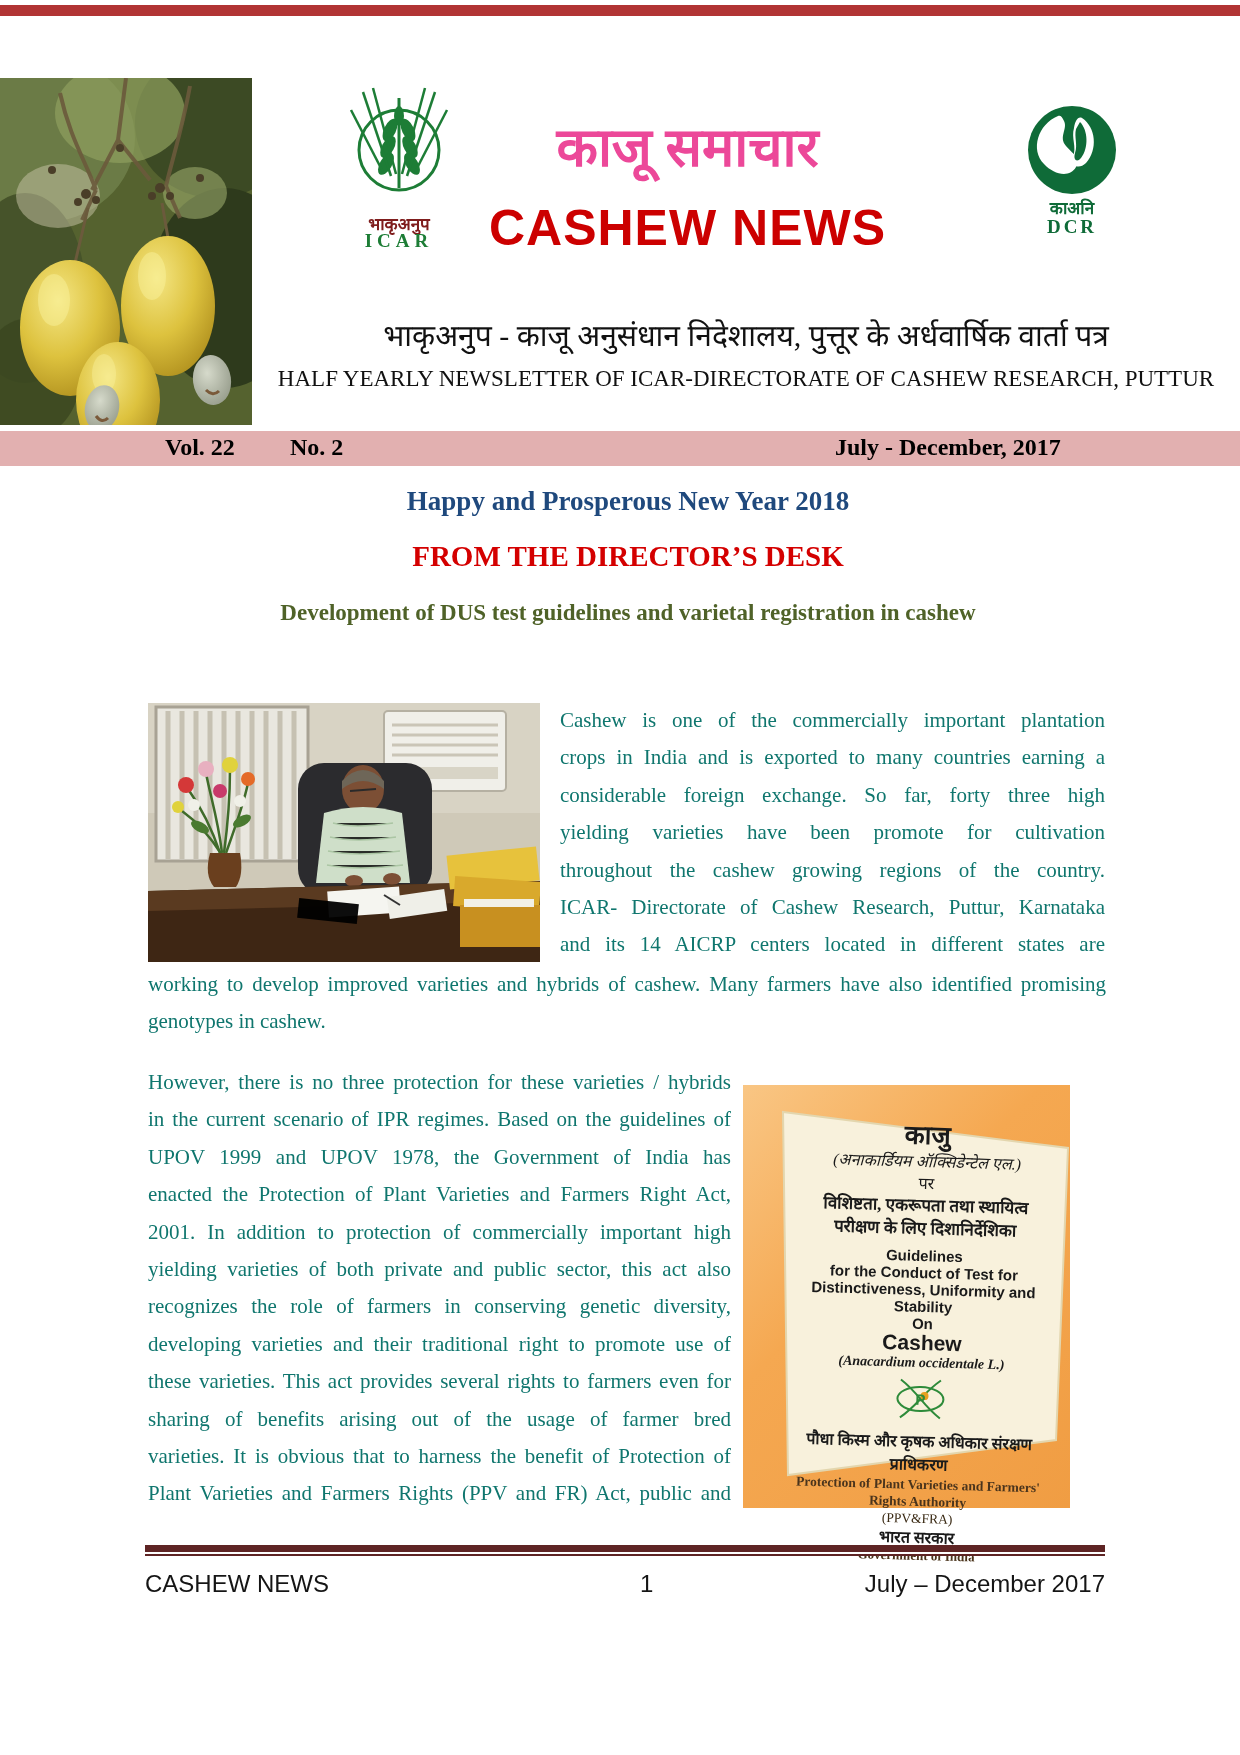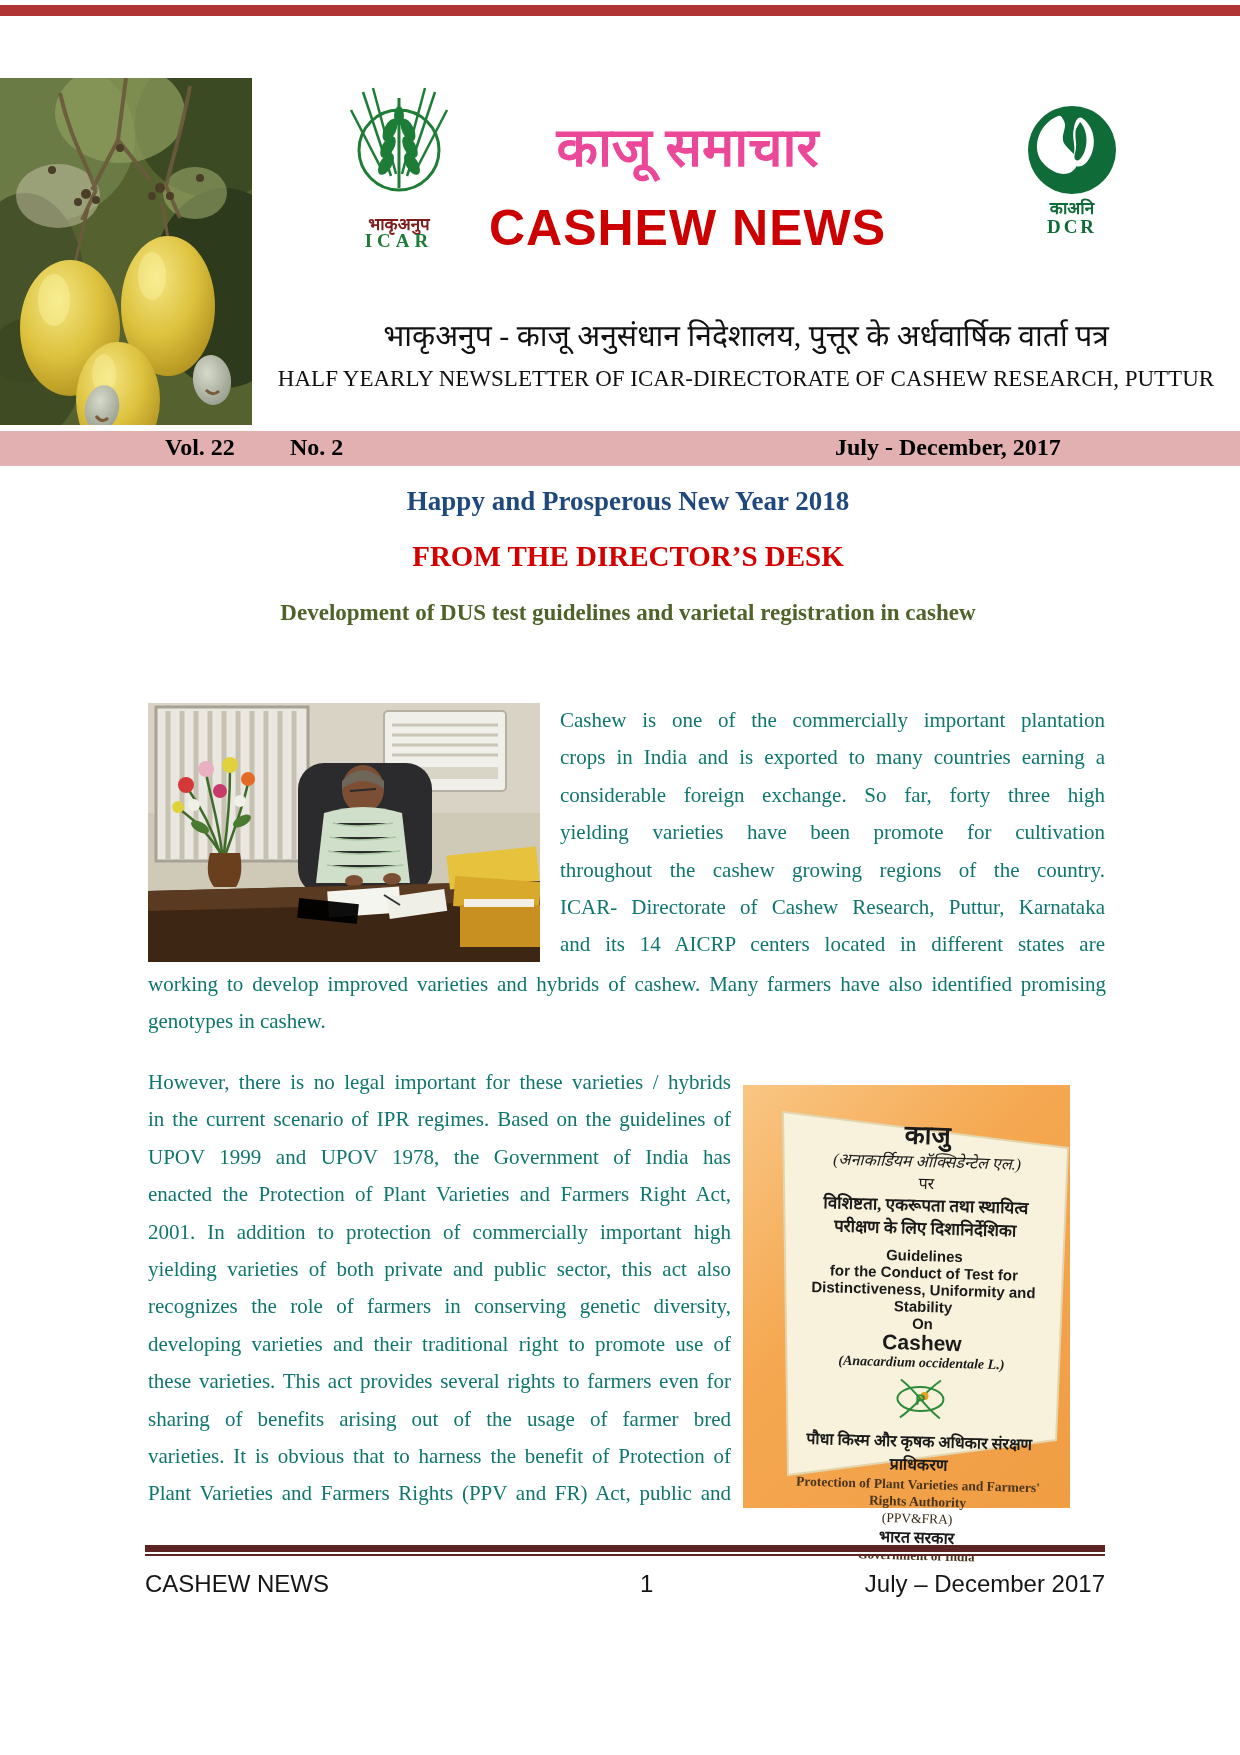--- a/index.html
+++ b/index.html
@@ -272,21 +272,21 @@
       <div class="bodyline">ICAR- Directorate of Cashew Research, Puttur, Karnataka</div>
       <div class="bodyline">and its 14 AICRP centers located in different states are</div>
     </div>
 
   <div class="abs para1more">
     <div class="bodyline">working to develop improved varieties and hybrids of cashew. Many farmers have also identified promising</div>
     <div class="bodyline lastleft">genotypes in cashew.</div>
   </div>
 
   <div class="abs para2">
-      <div class="bodyline">However, there is no legal important for these varieties / hybrids</div>
+      <div class="bodyline">However, there is no three protection for these varieties / hybrids</div>
       <div class="bodyline">in the current scenario of IPR regimes. Based on the guidelines of</div>
       <div class="bodyline">UPOV 1999 and UPOV 1978, the Government of India has</div>
       <div class="bodyline">enacted the Protection of Plant Varieties and Farmers Right Act,</div>
       <div class="bodyline">2001. In addition to protection of commercially important high</div>
       <div class="bodyline">yielding varieties of both private and public sector, this act also</div>
       <div class="bodyline">recognizes the role of farmers in conserving genetic diversity,</div>
       <div class="bodyline">developing varieties and their traditional right to promote use of</div>
       <div class="bodyline">these varieties. This act provides several rights to farmers even for</div>
       <div class="bodyline">sharing of benefits arising out of the usage of farmer bred</div>
       <div class="bodyline">varieties.  It is obvious that to harness the benefit of Protection of</div>

